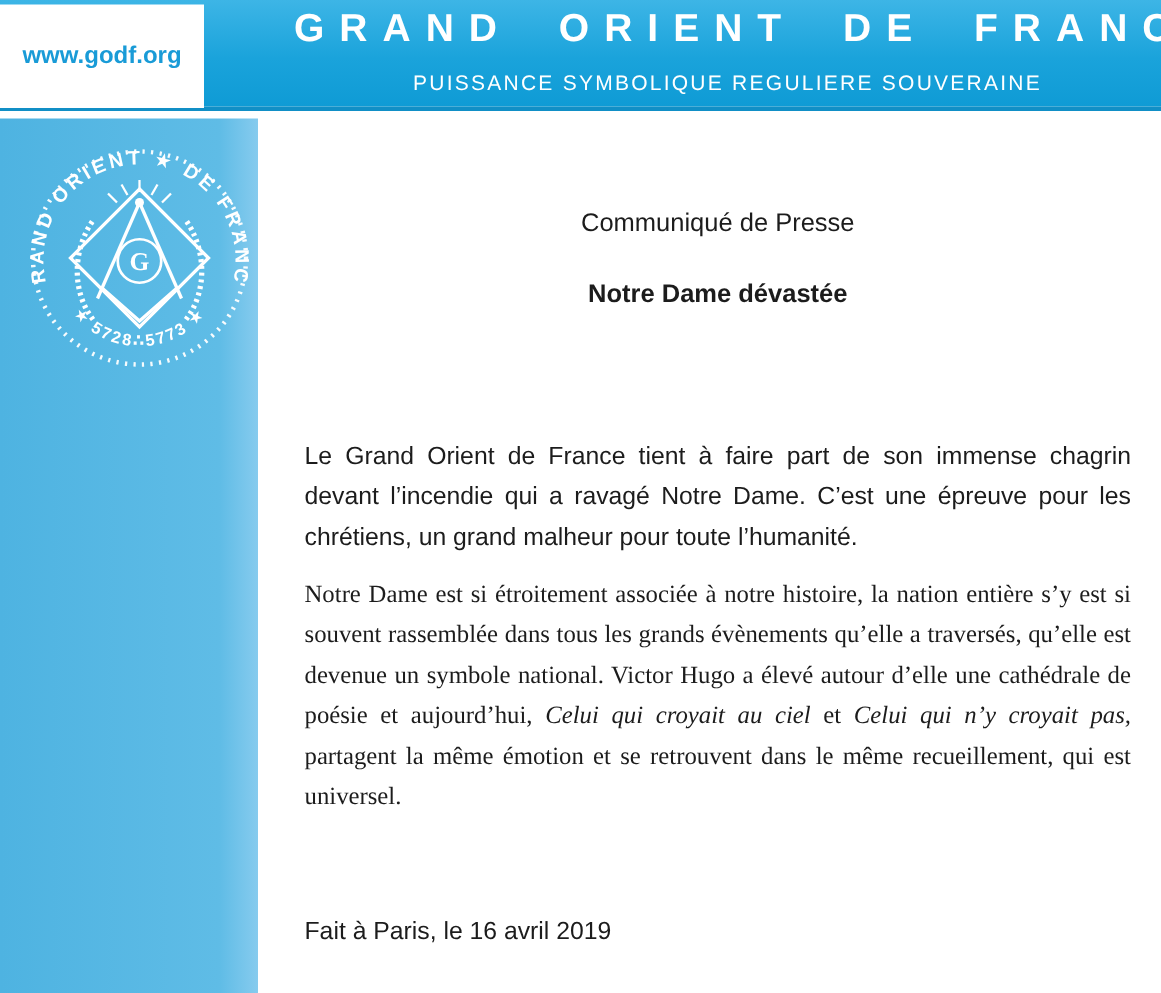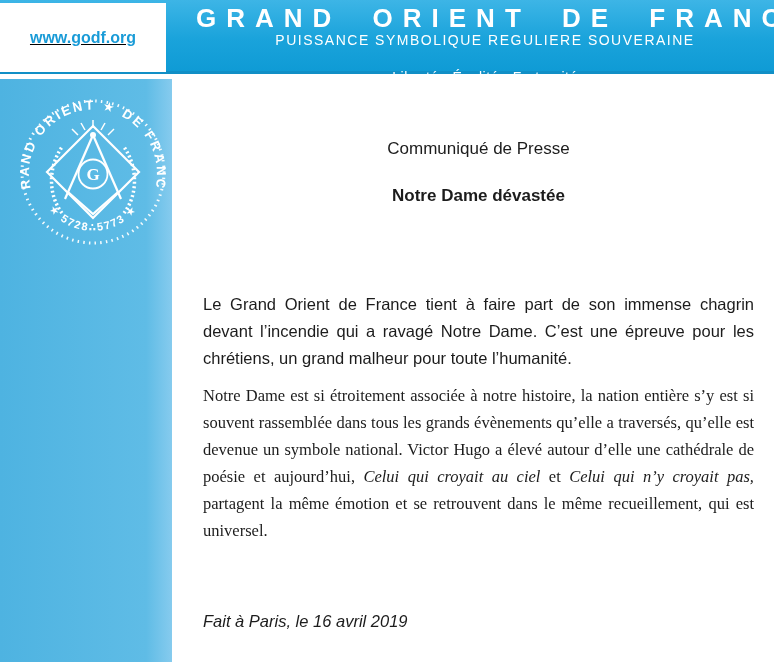--- a/index.html
+++ b/index.html
@@ -18,28 +18,28 @@
   .banner-text{
     position:absolute;left:196px;right:0;top:0;height:74px;
     text-align:center;color:#ffffff;
   }
   .org-name{
     padding-top:7px;
     font-size:26px;font-weight:bold;line-height:22px;
     letter-spacing:10px;word-spacing:14px;white-space:nowrap;
   }
   .org-subtitle{
-    margin-top:4px;font-size:14px;line-height:15px;letter-spacing:1.5px;white-space:nowrap;
+    margin-top:19px;font-size:14px;line-height:15px;letter-spacing:1.5px;white-space:nowrap;
   }
   .org-motto{
     margin-top:22px;font-size:14px;line-height:15px;letter-spacing:.5px;white-space:nowrap;
   }
   .website-box{
-    position:absolute;left:0;top:3px;width:166px;height:69px;
-    background:#ffffff;display:flex;align-items:center;justify-content:center;text-decoration:underline;
+    position:absolute;left:0;top:3px;width:136px;height:69px;
+    background:#ffffff;display:flex;align-items:center;justify-content:center;
   }
   .website-link{
     color:#199bd7;font-size:16px;font-weight:bold;text-decoration:none;cursor:pointer;
   }
   
   .sidebar{
     position:absolute;left:0;top:79px;width:172px;bottom:0;
     background:linear-gradient(90deg,#4eb3e1 0%,#5fbce6 85%,#86cbee 100%);
   }
   .seal{position:absolute;left:18px;top:18px;width:150px;height:150px;}
@@ -49,21 +49,21 @@
     position:absolute;left:172px;top:79px;right:0;bottom:0;background:#ffffff;
     color:#1c1c1c;
   }
   .doc .block{position:absolute;left:31px;width:551px;}
   .kicker{top:60px;text-align:center;font-size:17px;}
   .doc-title{top:107px;text-align:center;font-size:17px;font-weight:bold;}
   .para{font-size:16.5px;line-height:27px;text-align:justify;}
   .para1{top:212px;}
   .para2{top:303px;font-family:Liberation Serif, serif;}
   .ital{font-style:italic;}
-  .dateline{top:533px;font-size:16.5px;font-style:italic;}
+  .dateline{top:533px;font-size:16.5px;}
 </style>
 </head>
 <body>
 
 <header class="banner">
   <div class="banner-text">
     <div class="org-name">GRAND ORIENT DE FRANCE</div>
     <div class="org-subtitle">PUISSANCE SYMBOLIQUE REGULIERE SOUVERAINE</div>
     <div class="org-motto">Liberté - Égalité - Fraternité</div>
   </div>

